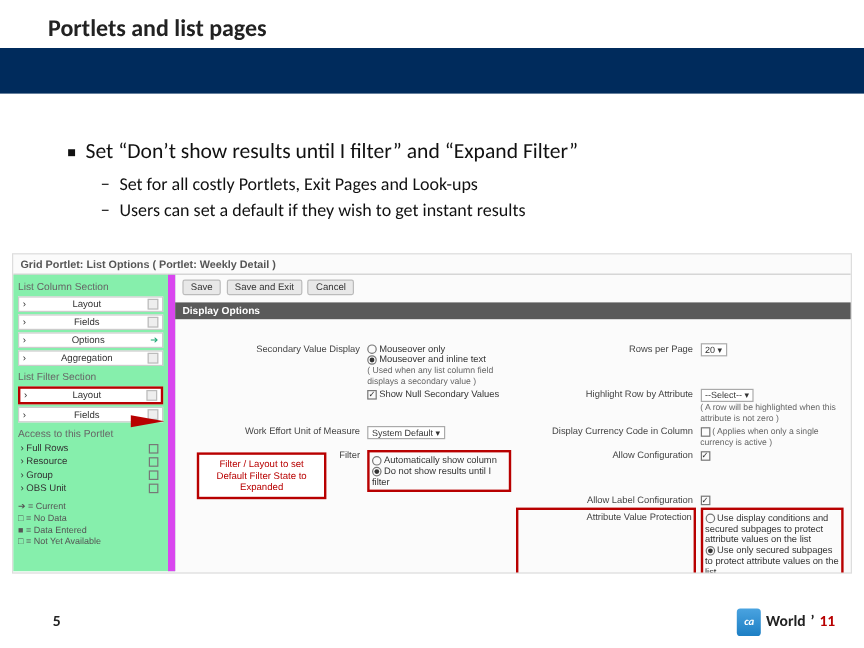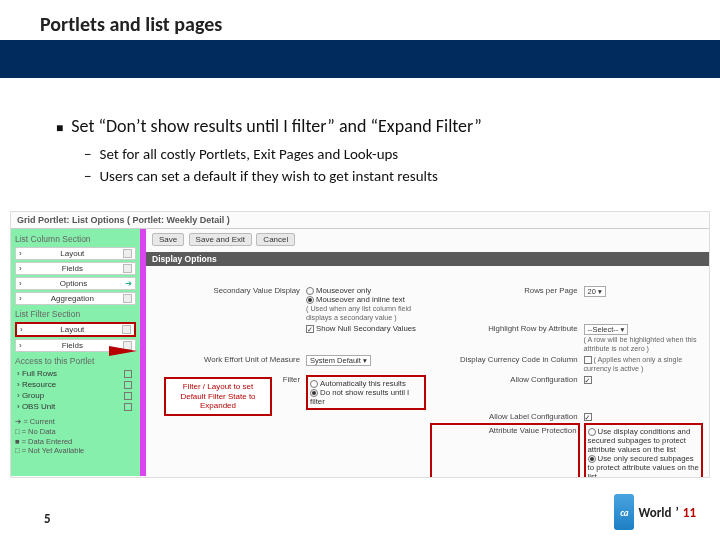--- a/index.html
+++ b/index.html
@@ -33,21 +33,21 @@
   .radio, .check { width: 8px; height: 8px; border: 1px solid #777; display: inline-block; vertical-align: middle; margin-right: 2px; }
   .radio { border-radius: 50%; }
   .radio.sel::after { content: ""; display: block; width: 4px; height: 4px; background: #333; border-radius: 50%; margin: 1px; }
   .check.sel::after { content: "✓"; font-size: 7px; line-height: 7px; display: block; color: #333; }
   .sel-box { border: 1px solid #aaa; background: #fff; padding: 0 3px; font-size: 7.5px; display: inline-block; }
   .red-box { border: 2px solid #b80000; }
   .red-arrow { position: absolute; width: 0; height: 0; border-top: 5px solid transparent; border-bottom: 5px solid transparent; border-right: 28px solid #b80000; }
   .callout { position: absolute; border: 2px solid #b80000; background: #fff; color: #b80000; font-size: 8px; padding: 3px 4px; text-align: center; line-height: 1.2; }
   .footer-num { position: absolute; bottom: 14px; left: 44px; font-size: 13px; font-weight: 700; color: #222; }
   .footer-logo { position: absolute; bottom: 10px; right: 24px; display: flex; align-items: center; gap: 4px; }
-  .ca-badge { width: 20px; height: 36px; border-radius: 3px; background: linear-gradient(#4aa3e0,#1d7fc4); color: #fff; font-size: 9px; font-weight: 700; display: flex; align-items: center; justify-content: center; font-style: italic; }
+  .ca-badge { width: 20px; height: 23px; border-radius: 3px; background: linear-gradient(#4aa3e0,#1d7fc4); color: #fff; font-size: 9px; font-weight: 700; display: flex; align-items: center; justify-content: center; font-style: italic; }
   .world-txt { font-size: 13px; font-weight: 700; color: #222; }
   .world-11 { font-size: 13px; font-weight: 700; color: #b80000; }
   .mini { font-size: 7.2px; color: #666; }
 </style>
 </head>
 <body>
 
 <div class="slide">
   <div class="title-text">Portlets and list pages</div>
   <div class="title-band"></div>
@@ -155,21 +155,21 @@
           <div class="opt-label">Highlight Row by Attribute</div>
           <div class="opt-val"><span class="sel-box"><span>--Select--</span> ▾</span><div class="mini">( A row will be highlighted when this attribute is not zero )</div></div>
 
           <div class="opt-label">Work Effort Unit of Measure</div>
           <div class="opt-val"><span class="sel-box"><span>System Default</span> ▾</span></div>
           <div class="opt-label">Display Currency Code in Column</div>
           <div class="opt-val"><span class="check"></span><span class="mini">( Applies when only a single currency is active )</span></div>
 
           <div class="opt-label red-box" style="border:none;">Filter</div>
           <div class="opt-val red-box" style="padding:2px;">
-            <div><span class="radio"></span><span>Automatically this results</span></div>
+            <div><span class="radio"></span><span>Automatically show column</span></div>
             <div><span class="radio sel"></span><span>Do not show results until I filter</span></div>
           </div>
           <div class="opt-label">Allow Configuration</div>
           <div class="opt-val"><span class="check sel"></span></div>
 
           <div class="opt-label"></div>
             <div></div>
           <div class="opt-label">Allow Label Configuration</div>
           <div class="opt-val"><span class="check sel"></span></div>
 

